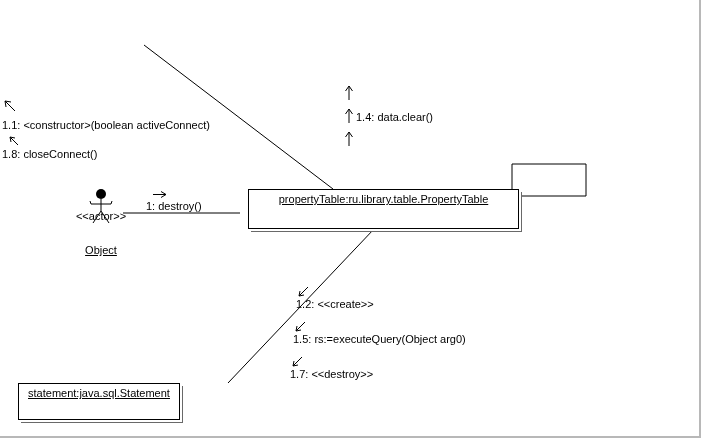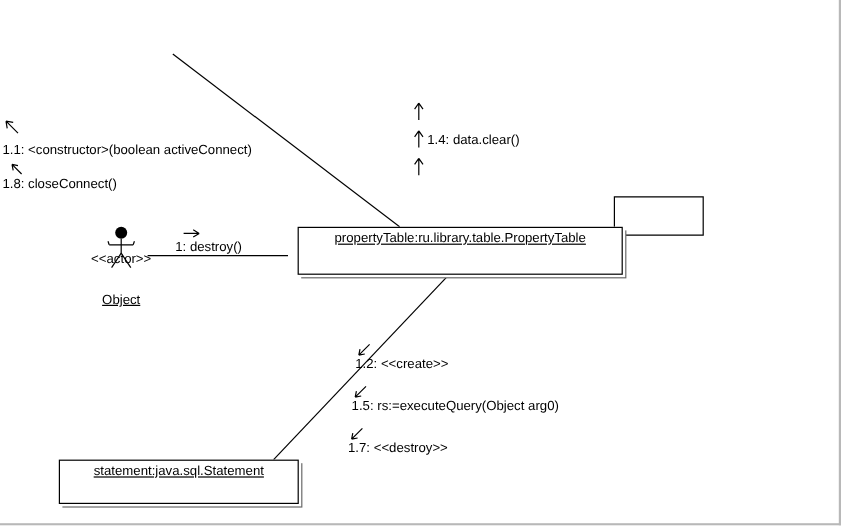--- a/index.html
+++ b/index.html
@@ -43,21 +43,21 @@
     <line x1="123" y1="213" x2="240" y2="213"></line>
     <line x1="374" y1="229" x2="228" y2="383"></line>
     <polyline points="512,189 512,164 586,164 586,196 511,196"></polyline>
   </svg>
 
 
   <div class="obj-box" style="left:248px;top:189px;width:271px;height:40px;">
     <span class="obj-label">propertyTable:ru.library.table.PropertyTable</span>
   </div>
 
-  <div class="obj-box" style="left:49px;top:383px;width:200px;height:37px;">
+  <div class="obj-box" style="left:18px;top:383px;width:162px;height:37px;text-decoration:underline;">
     <span class="obj-label">statement:java.sql.Statement</span>
   </div>
 
   <div class="actor-wrap" style="left:87px;top:187px;width:28px;height:40px;">
     <svg width="28" height="40" viewBox="0 0 28 40">
       <circle cx="14" cy="7" r="5"></circle>
       <line x1="14" y1="12" x2="14" y2="24"></line>
       <line x1="4" y1="17" x2="24" y2="17"></line>
       <line x1="4" y1="17" x2="3" y2="14"></line>
       <line x1="24" y1="17" x2="25" y2="14"></line>

